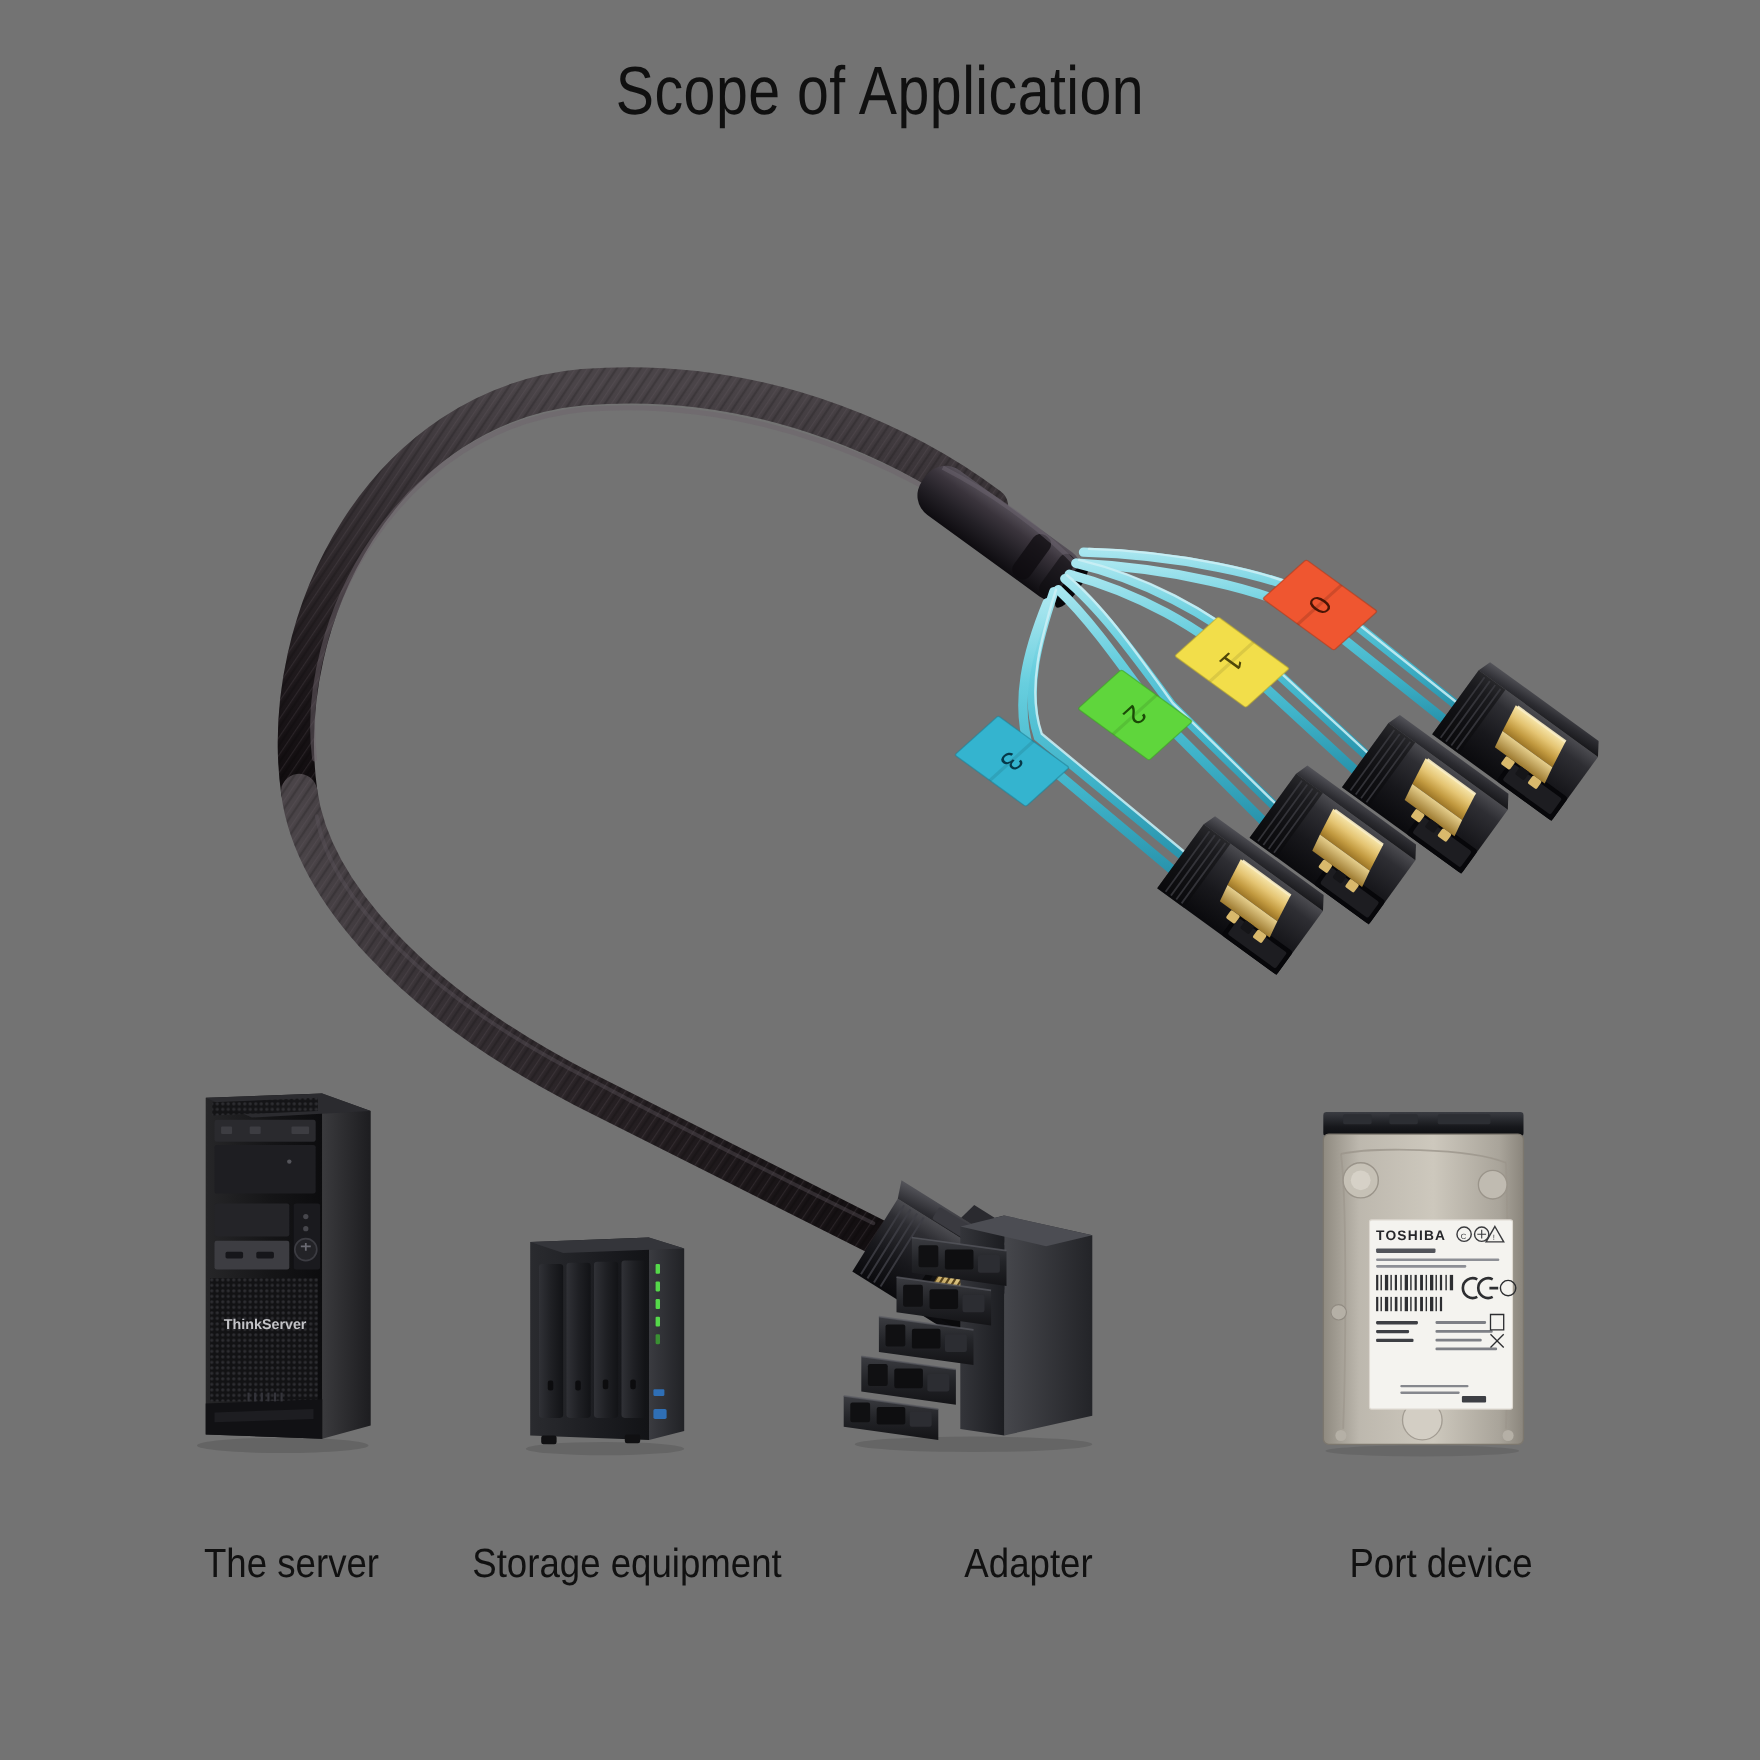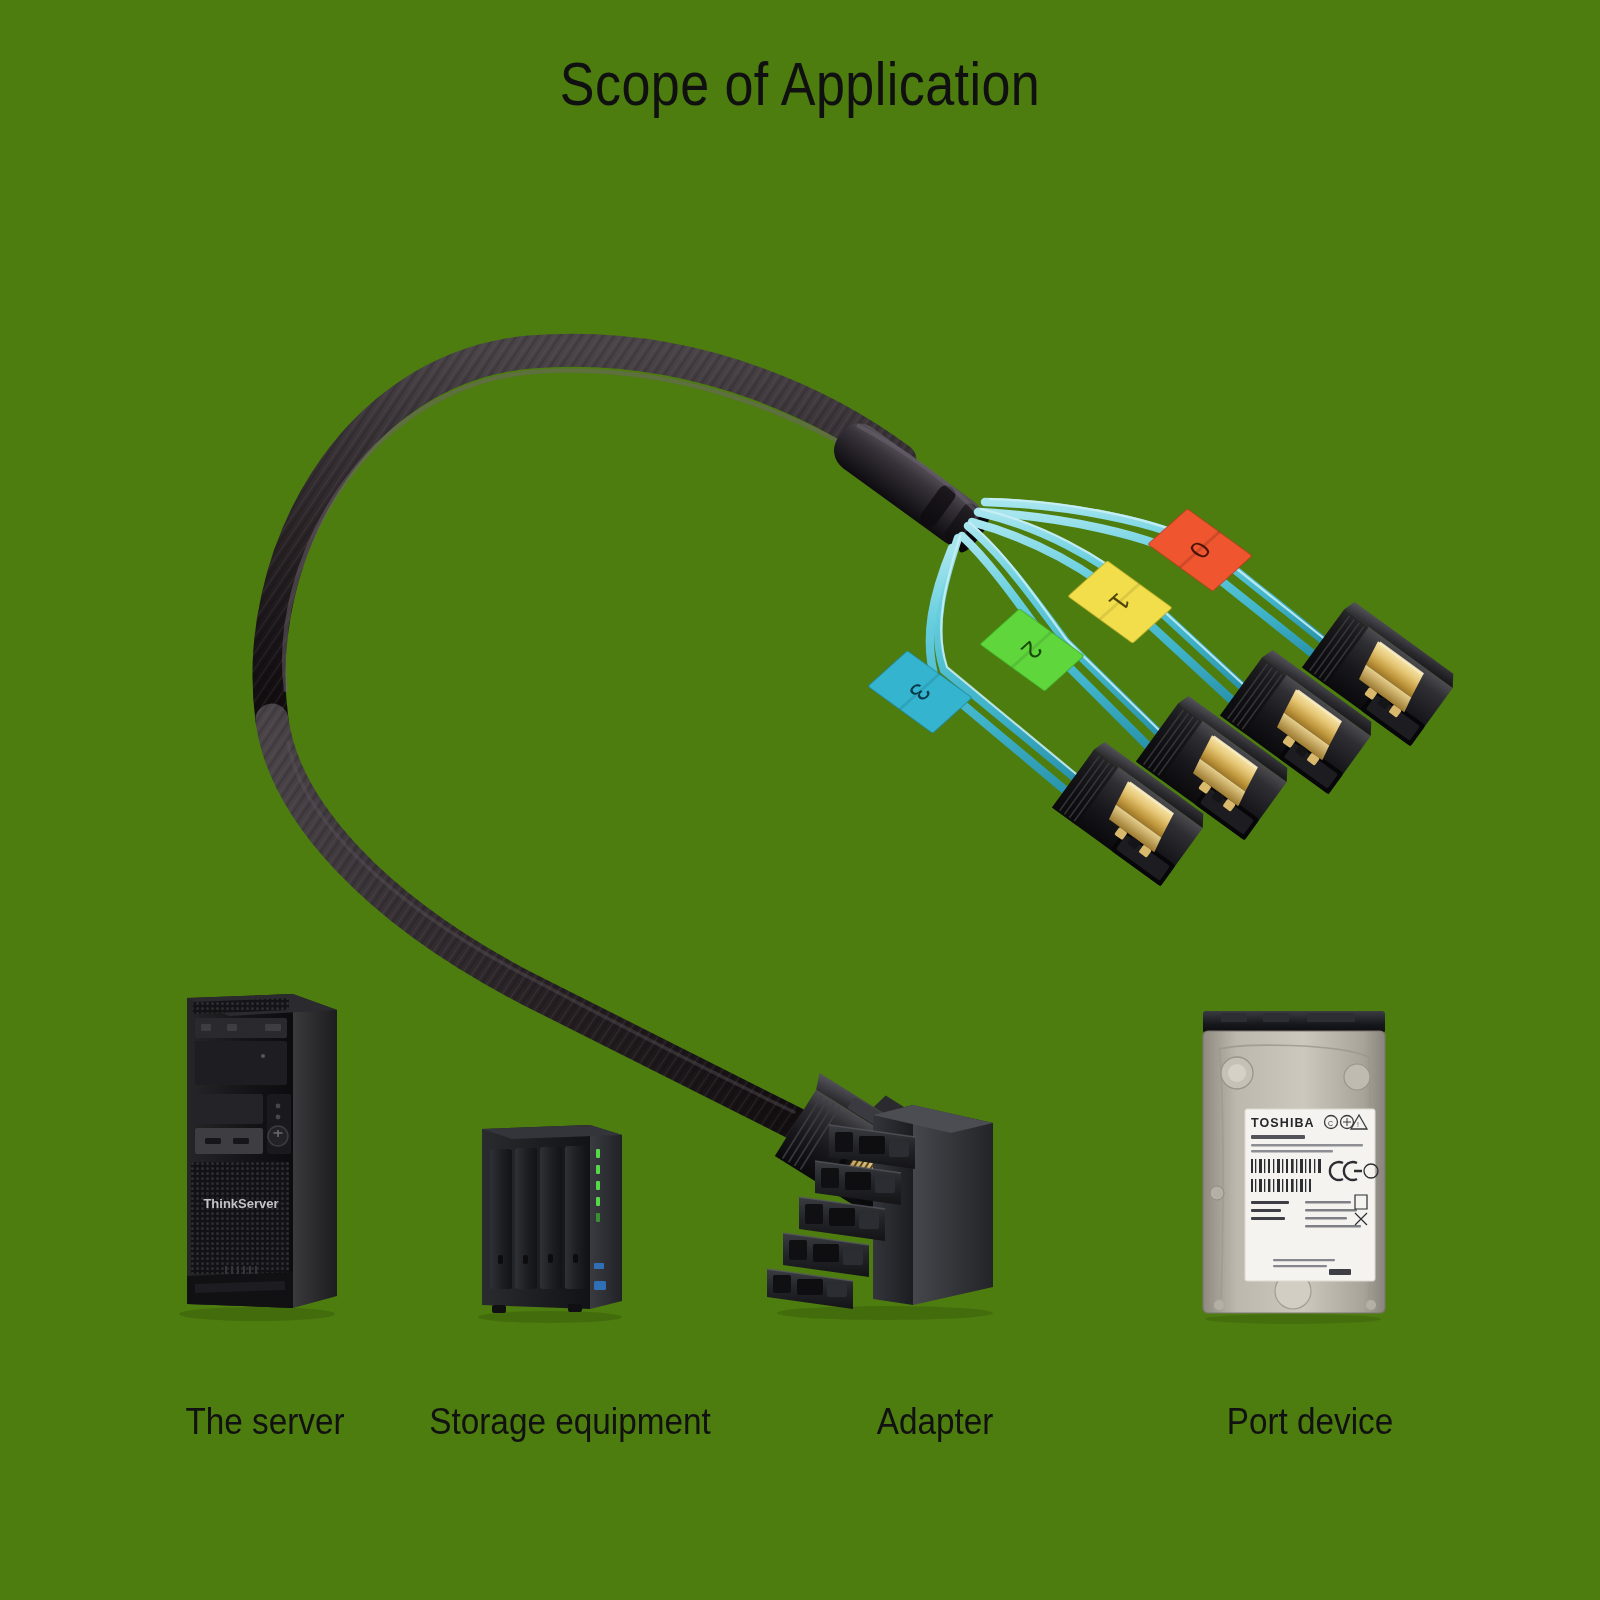--- a/index.html
+++ b/index.html
@@ -6,21 +6,21 @@
   * { box-sizing: border-box; margin: 0; padding: 0; }
   html, body {
     width: 1600px; height: 1600px;
     background: #ffffff;
     font-family: "Liberation Sans", sans-serif;
     overflow: hidden;
   }
   #page {
     position: relative;
     width: 1600px; height: 1600px;
-    background: #4d7c0f;
+    background: #737373;
   }
 
   
   #title {
     position: absolute;
     top: 48px; left: 0; width: 1600px;
     text-align: center;
     font-size: 62px;
     font-weight: 400;
     letter-spacing: 0.5px;

